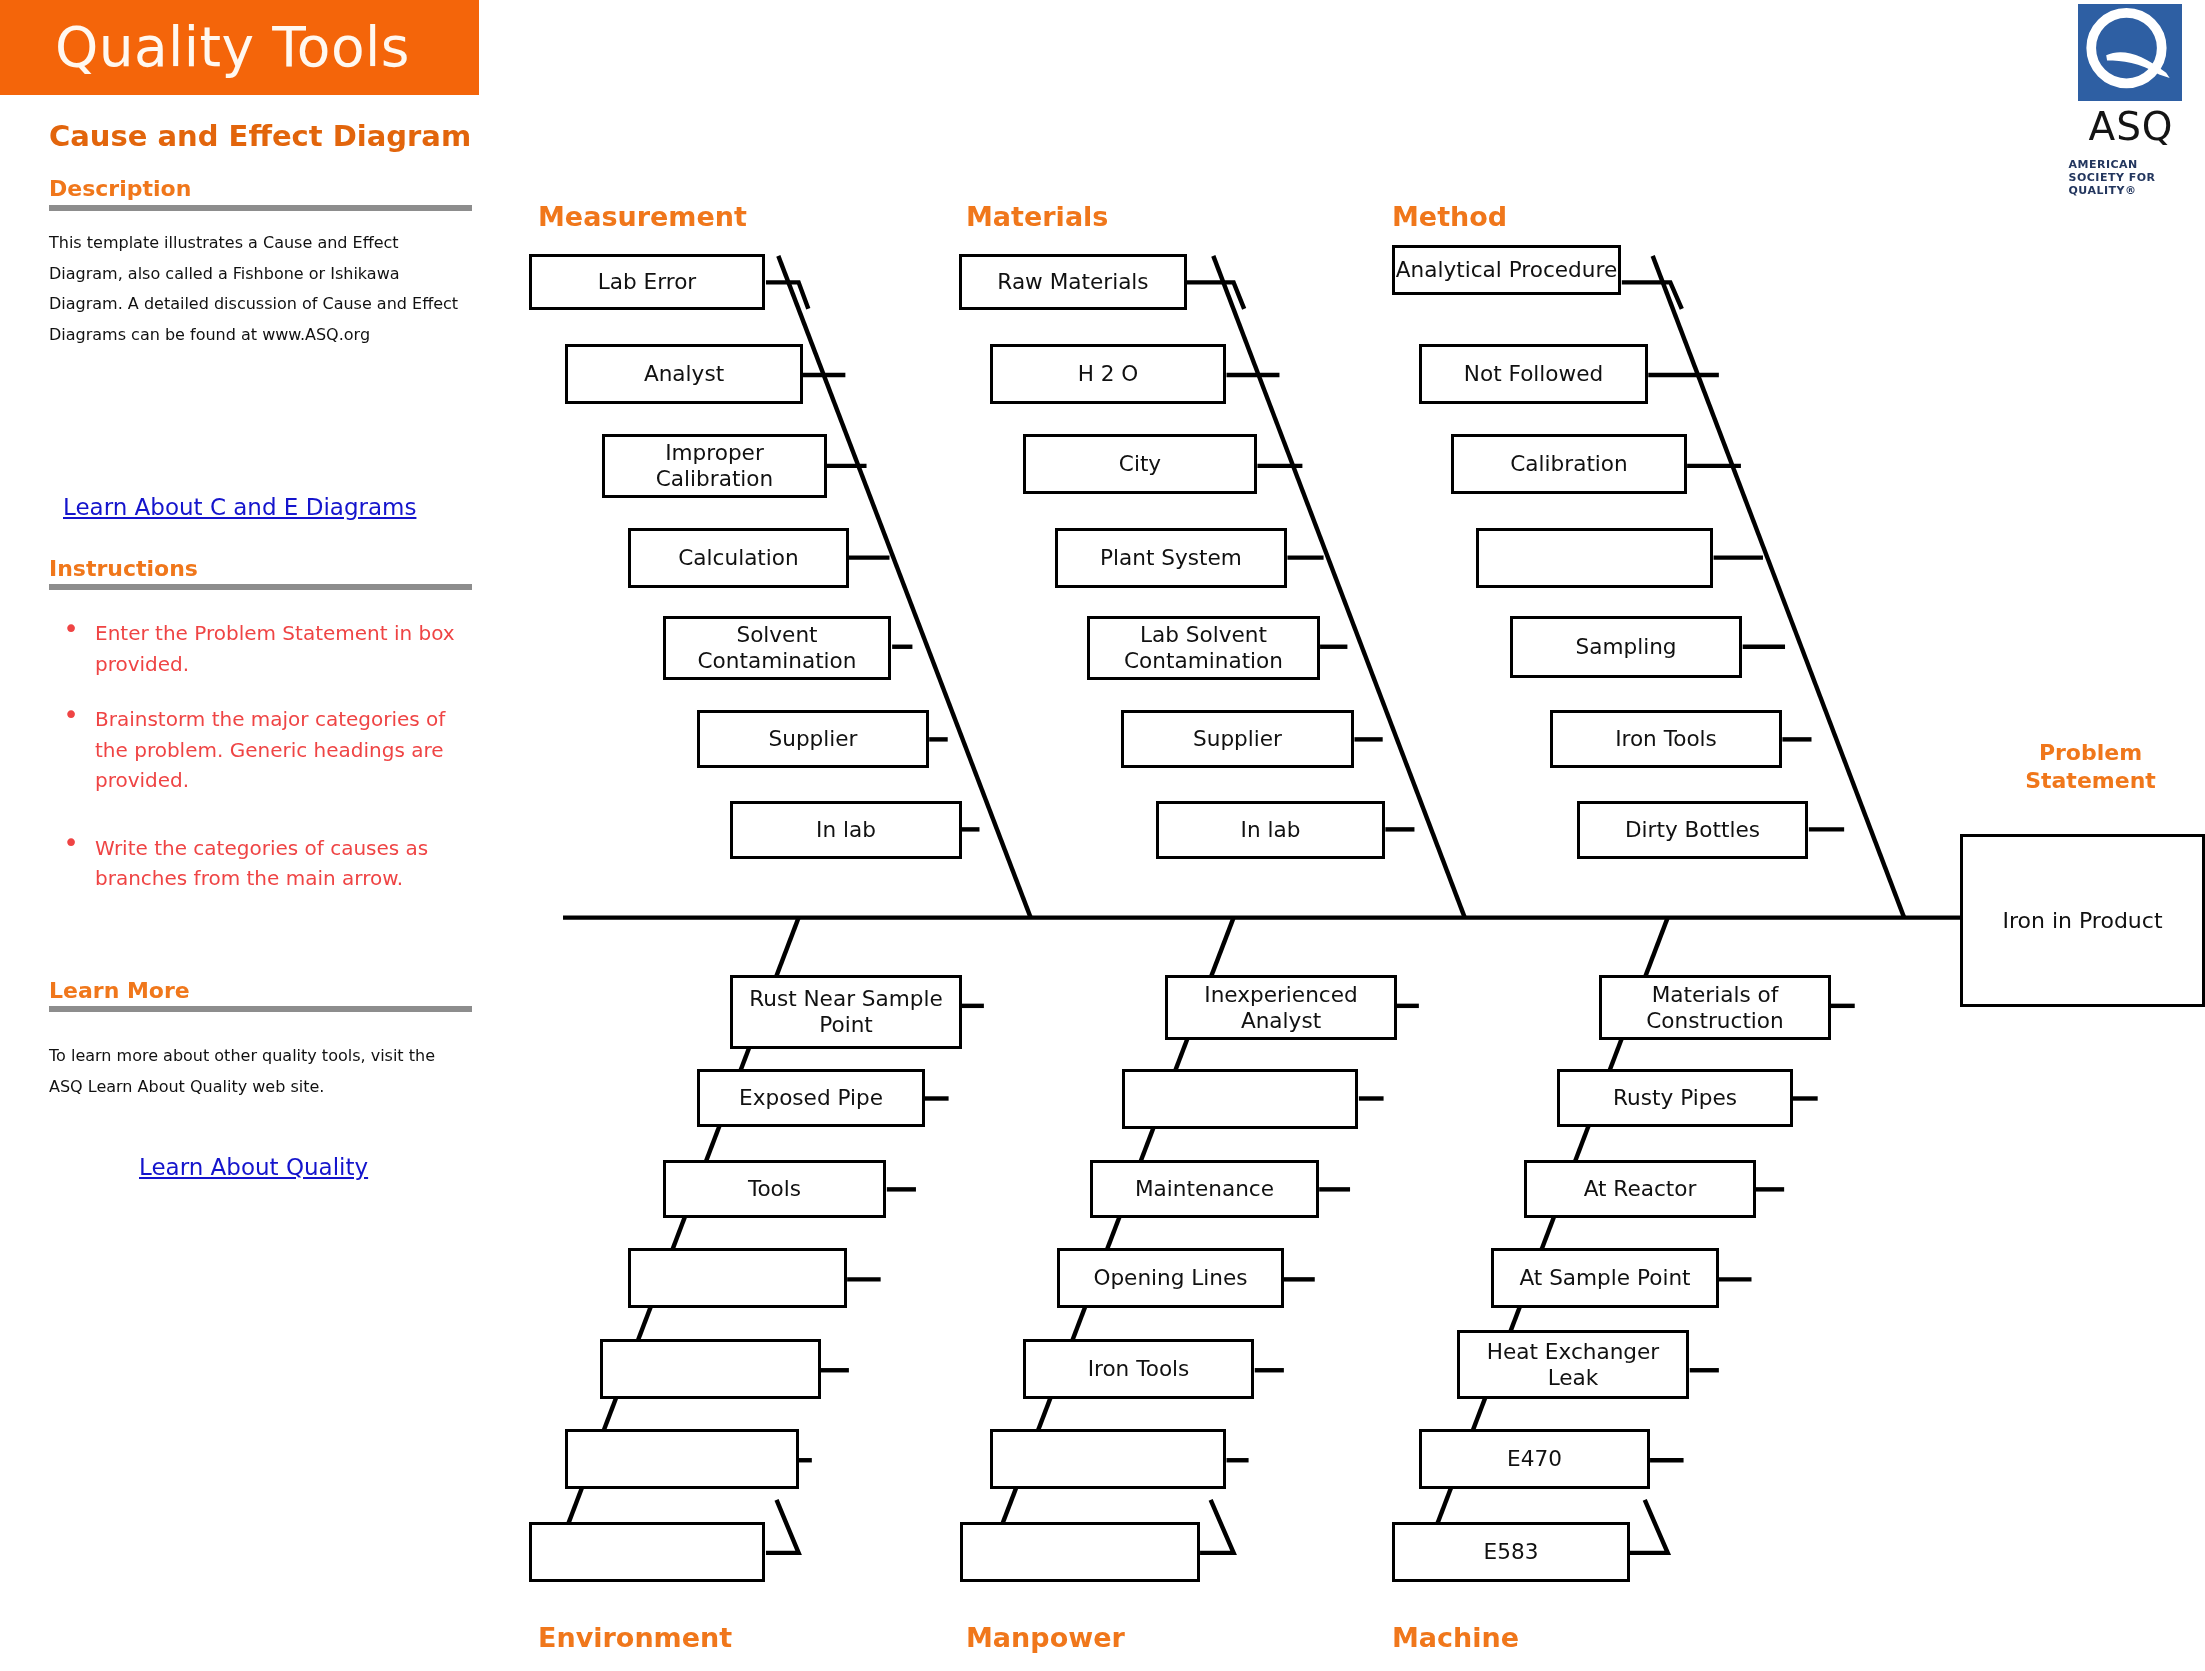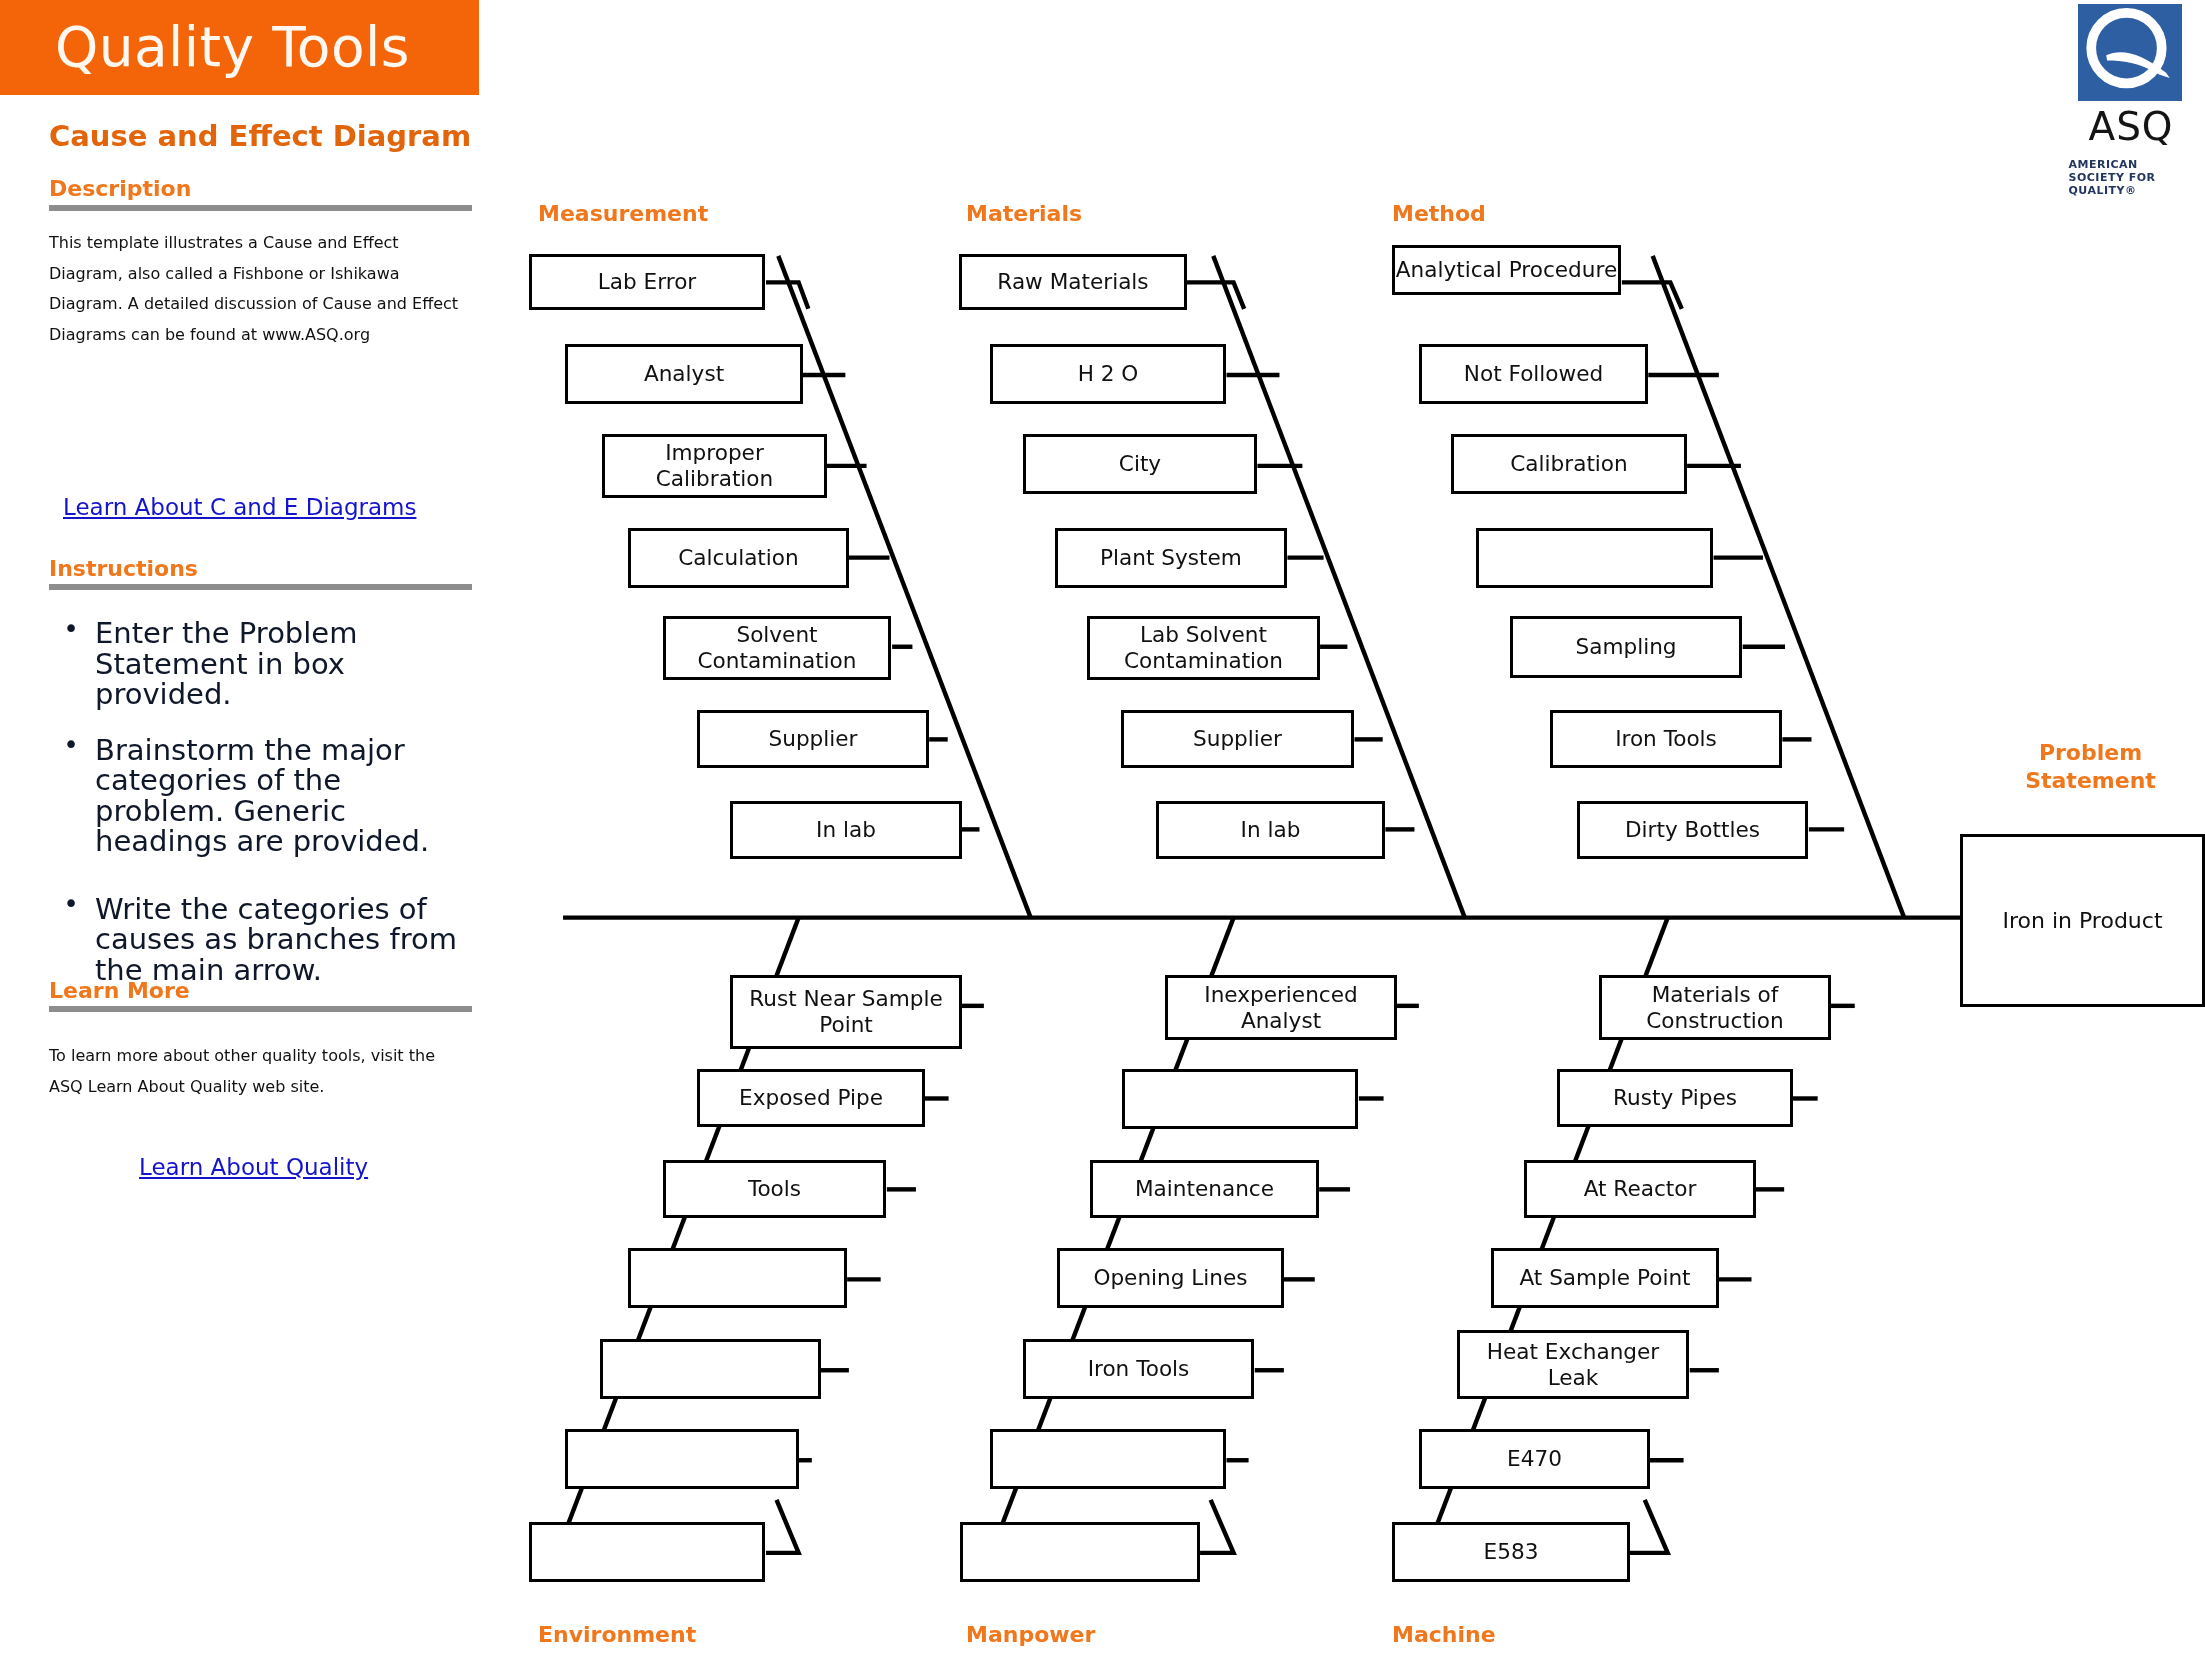--- a/index.html
+++ b/index.html
@@ -34,21 +34,21 @@
   .side-text{
     position:absolute;left:49px;width:415px;
     font-size:16px;line-height:30.5px;color:#111;
   }
   .side-link{
     position:absolute;left:55px;
     font-size:23px;color:#1414CC;text-decoration:underline;white-space:nowrap;margin-left:8px;
   }
   .bullets{
     position:absolute;left:58px;width:415px;
-    font-size:29px;line-height:30.5px;color:#0f172a;
+    font-size:20px;line-height:30.5px;color:#ef4444;
   }
   .bullets .li{position:relative;padding-left:37px;margin-bottom:25px;}
   .bullets .li:before{
     content:"\2022";position:absolute;left:5.3px;top:-4.4px;font-size:26.5px;line-height:30px;
   }
   
   #asq-logo{position:absolute;left:2065px;top:3.5px;width:132px;height:190px;}
   #asq-logo .sq{
     position:absolute;left:13.2px;top:0;width:104px;height:97px;background:#2E5FA3;
   }
@@ -56,21 +56,21 @@
     position:absolute;left:0px;top:99px;width:132px;text-align:center;
     font-size:39px;font-weight:normal;letter-spacing:0.9px;color:#141414;line-height:48px;
   }
   #asq-logo .tagline{
     position:absolute;left:3.5px;top:154px;width:129px;
     font-size:11px;font-weight:bold;letter-spacing:0.5px;color:#23365E;line-height:13.2px;
   }
   
   #fishbone{position:absolute;left:0;top:0;width:2206px;height:1672px;}
   .cat-label{
-    position:absolute;font-size:22px;font-weight:bold;color:#F0771B;white-space:nowrap;
+    position:absolute;font-size:27px;font-weight:bold;color:#F0771B;white-space:nowrap;
   }
   .cause-box{
     position:absolute;border:3.5px solid #000;background:#fff;
     display:flex;align-items:center;justify-content:center;text-align:center;
     font-size:21.6px;line-height:25.6px;color:#111;box-sizing:border-box;
   }
   #problem-box{
     position:absolute;left:1960px;top:834px;width:245px;height:173px;
     border:3.5px solid #000;background:#fff;
     display:flex;align-items:center;justify-content:center;text-align:center;

